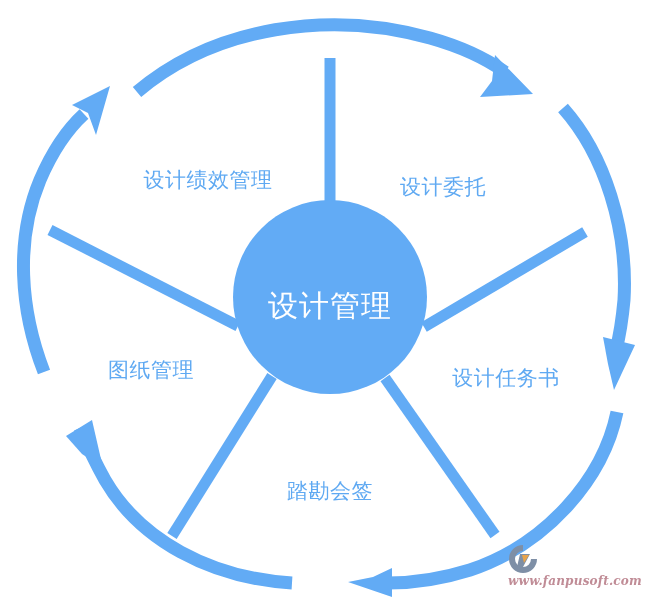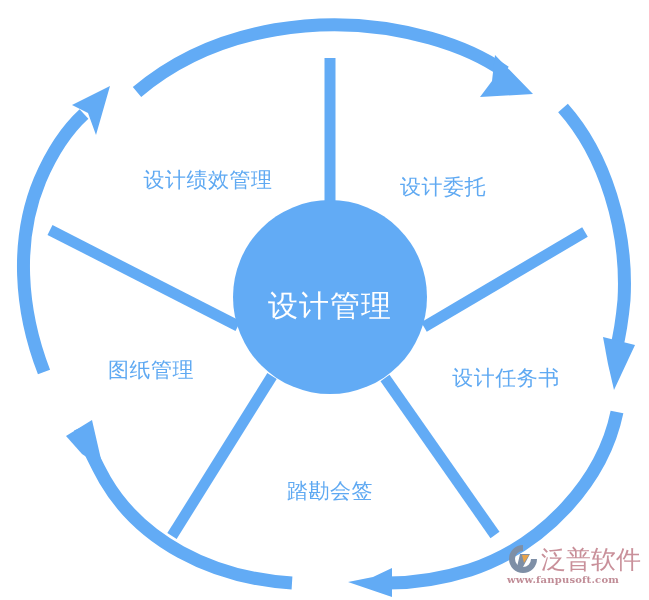--- a/index.html
+++ b/index.html
@@ -55,27 +55,28 @@
   }
   .wm-brand {
     font-size: 25px;
     color: #C9909A;
     font-family: "DejaVu Sans", "Liberation Sans", sans-serif;
     letter-spacing: 0px;
     line-height: 1;
     margin-left: 2px;
   }
   .wm-url {
-    font-size: 10px;
+    font-size: 12px;
     color: #C08C96;
     font-family: "DejaVu Serif", "Liberation Serif", serif;
     font-weight: bold;
     letter-spacing: 0.2px;
-    text-align: left;
+    text-align: center;
     margin-top: -2px;
+    font-style: italic;
   }
 </style>
 </head>
 <body>
 
 <div id="diagram-root">
 
   <svg class="cycle-canvas" viewBox="0 0 649 600" xmlns="http://www.w3.org/2000/svg">
 
     <g>
@@ -132,18 +133,17 @@
     </g>
   </svg>
 
   <div class="watermark">
     <div class="wm-row">
       <svg width="32" height="32" viewBox="0 0 32 32">
         <path d="M16 2 A14 14 0 1 0 30 16 L24 16 A8 8 0 1 1 16 8 Z" fill="#7E8FA6"></path>
         <path d="M13 11 L23 11 L16 24 L10 24 Z" fill="#7E8FA6"></path>
         <path d="M15 12 L22 12 L17 20 Z" fill="#E8A34A"></path>
       </svg>
-      <span class="wm-brand">泛普软件</span>
     </div>
     <div class="wm-url">www.fanpusoft.com</div>
   </div>
 
 </div>
 
 </body></html>

